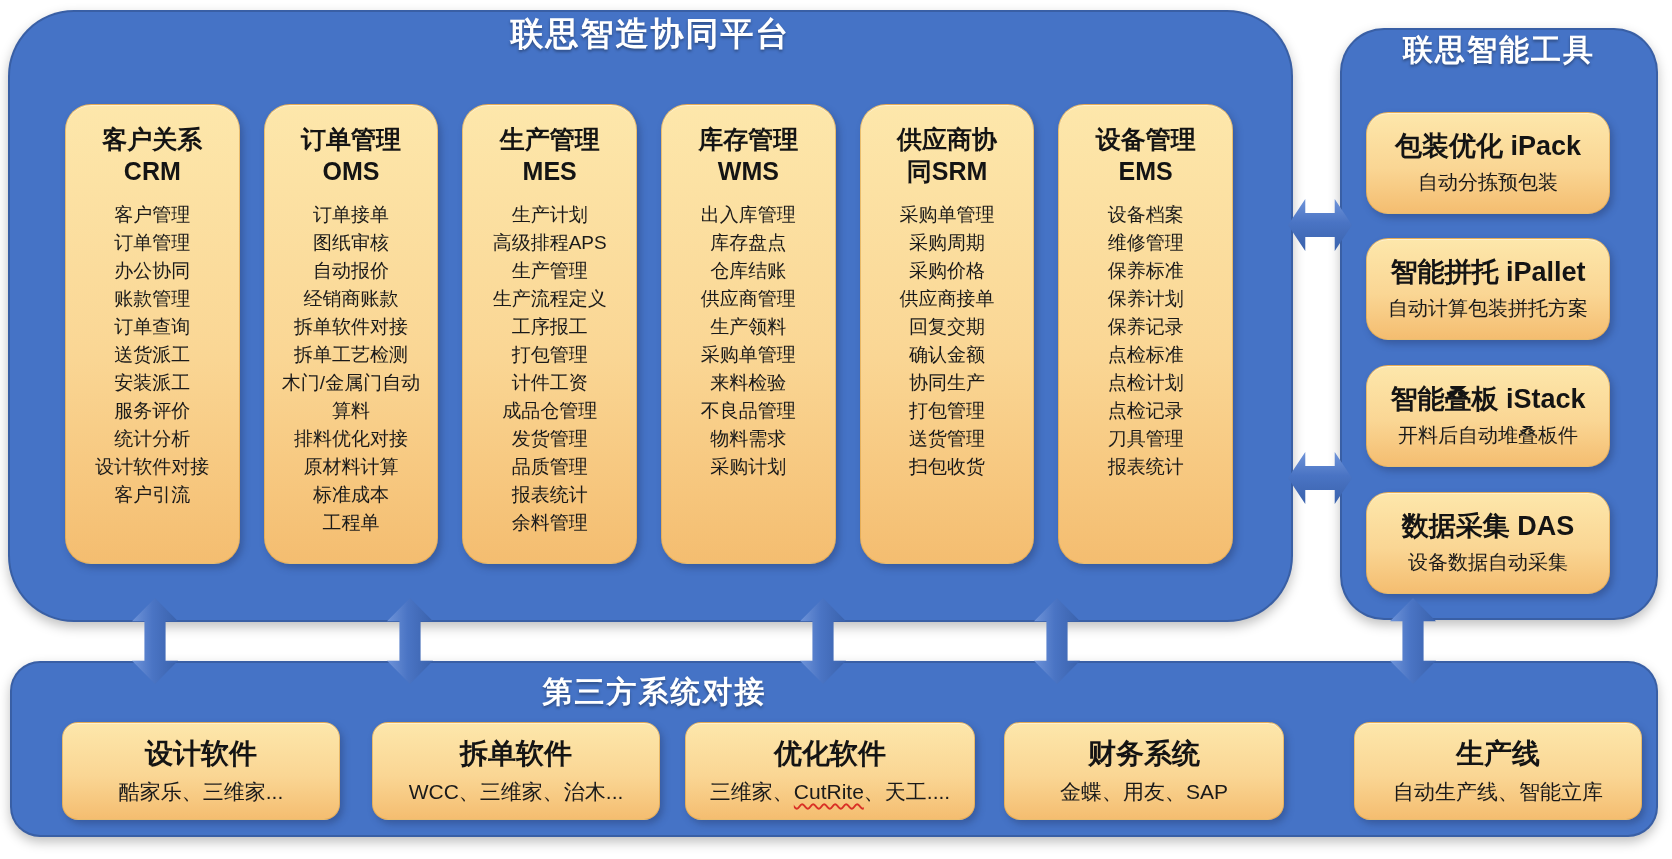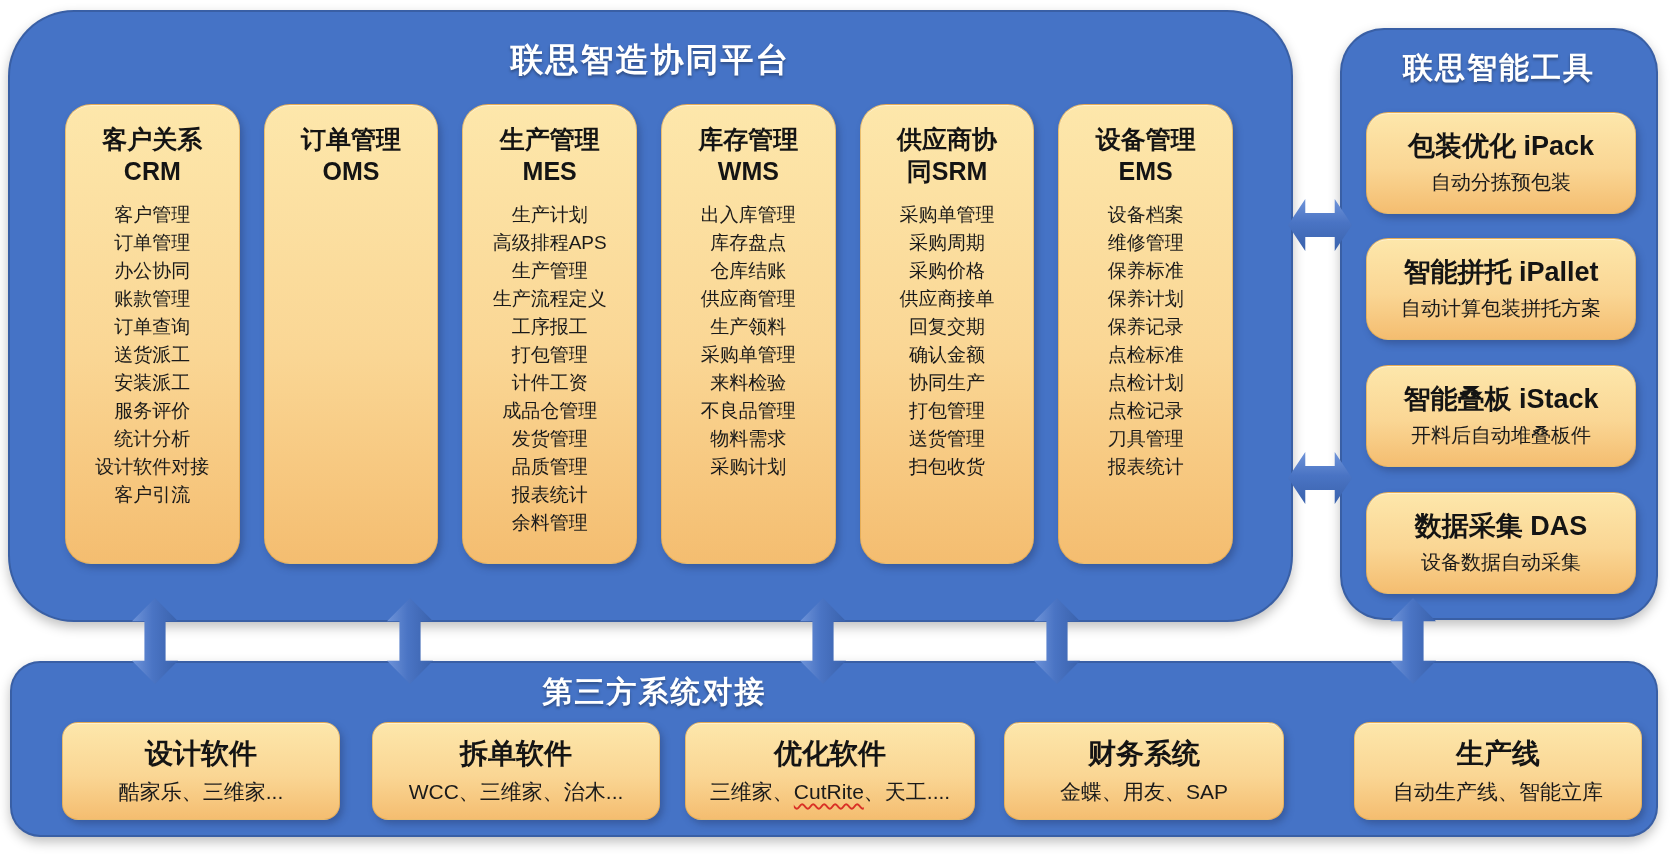--- a/index.html
+++ b/index.html
@@ -15,22 +15,22 @@
     box-shadow:0 5px 12px rgba(0,0,0,.25);
   }
   .platform { left:8px; top:10px; width:1285px; height:612px; border-radius:66px; }
   .tools    { left:1340px; top:28px; width:318px; height:592px; border-radius:44px; }
   .thirdparty { left:10px; top:661px; width:1648px; height:176px; border-radius:30px; }
 
   .panel-title {
     color:#ffffff; font-weight:bold; text-align:center;
     text-shadow:0 2px 3px rgba(0,0,0,.35); letter-spacing:2px;
   }
-  .platform .panel-title { padding-top:26px; font-size:33px; }
-  .tools .panel-title { padding-top:18px; font-size:30px; }
+  .platform .panel-title { font-size:33px; }
+  .tools .panel-title { font-size:30px; }
   .thirdparty .panel-title { position:absolute; left:0; top:9px; width:1285px; font-size:30px; }
 
   
   .gold {
     background:linear-gradient(180deg,#FDE7AB 0%,#FAD694 55%,#F4BD70 100%);
     border:1px solid rgba(216,156,62,.55);
     box-shadow:3px 4px 7px rgba(36,56,102,.4), inset 0 1px 0 rgba(255,255,255,.45);
   }
 
   
@@ -38,21 +38,21 @@
     position:absolute; left:55px; top:92px; right:58px; height:460px;
     display:flex; gap:24px;
   }
   .col { flex:1; border-radius:26px; padding:18px 8px 0 8px; text-align:center; }
   .col-head { font-size:25px; line-height:32px; font-weight:bold; color:#141414; }
   .col-items { list-style:none; margin-top:14px; }
   .col-items li { font-size:19px; line-height:28px; color:#1a1a1a; }
 
   
   .tool-card {
-    position:absolute; left:24px; width:270px; height:102px;
+    position:absolute; left:24px; width:244px; height:102px;
     border-radius:22px; text-align:center;
   }
   .tool-card .t { font-size:27px; font-weight:bold; color:#141414; margin-top:15px; }
   .tool-card .s { font-size:20px; color:#1a1a1a; margin-top:5px; }
 
   
   .tp-card {
     position:absolute; top:59px; height:98px; border-radius:16px; text-align:center;
   }
   .tp-card .t { font-size:28px; font-weight:bold; color:#141414; margin-top:12px; }
@@ -103,20 +103,33 @@
           <li>设计软件对接</li>
           <li>客户引流</li>
         </ul>
       </div>
 
       <div class="col gold">
         <div class="col-head">
           <div>订单管理</div>
           <div>OMS</div>
         </div>
+        <ul class="col-items">
+          <li>订单接单</li>
+          <li>图纸审核</li>
+          <li>自动报价</li>
+          <li>经销商账款</li>
+          <li>拆单软件对接</li>
+          <li>拆单工艺检测</li>
+          <li>木门/金属门自动算料</li>
+          <li>排料优化对接</li>
+          <li>原材料计算</li>
+          <li>标准成本</li>
+          <li>工程单</li>
+        </ul>
       </div>
 
       <div class="col gold">
         <div class="col-head">
           <div>生产管理</div>
           <div>MES</div>
         </div>
         <ul class="col-items">
           <li>生产计划</li>
           <li>高级排程APS</li>

